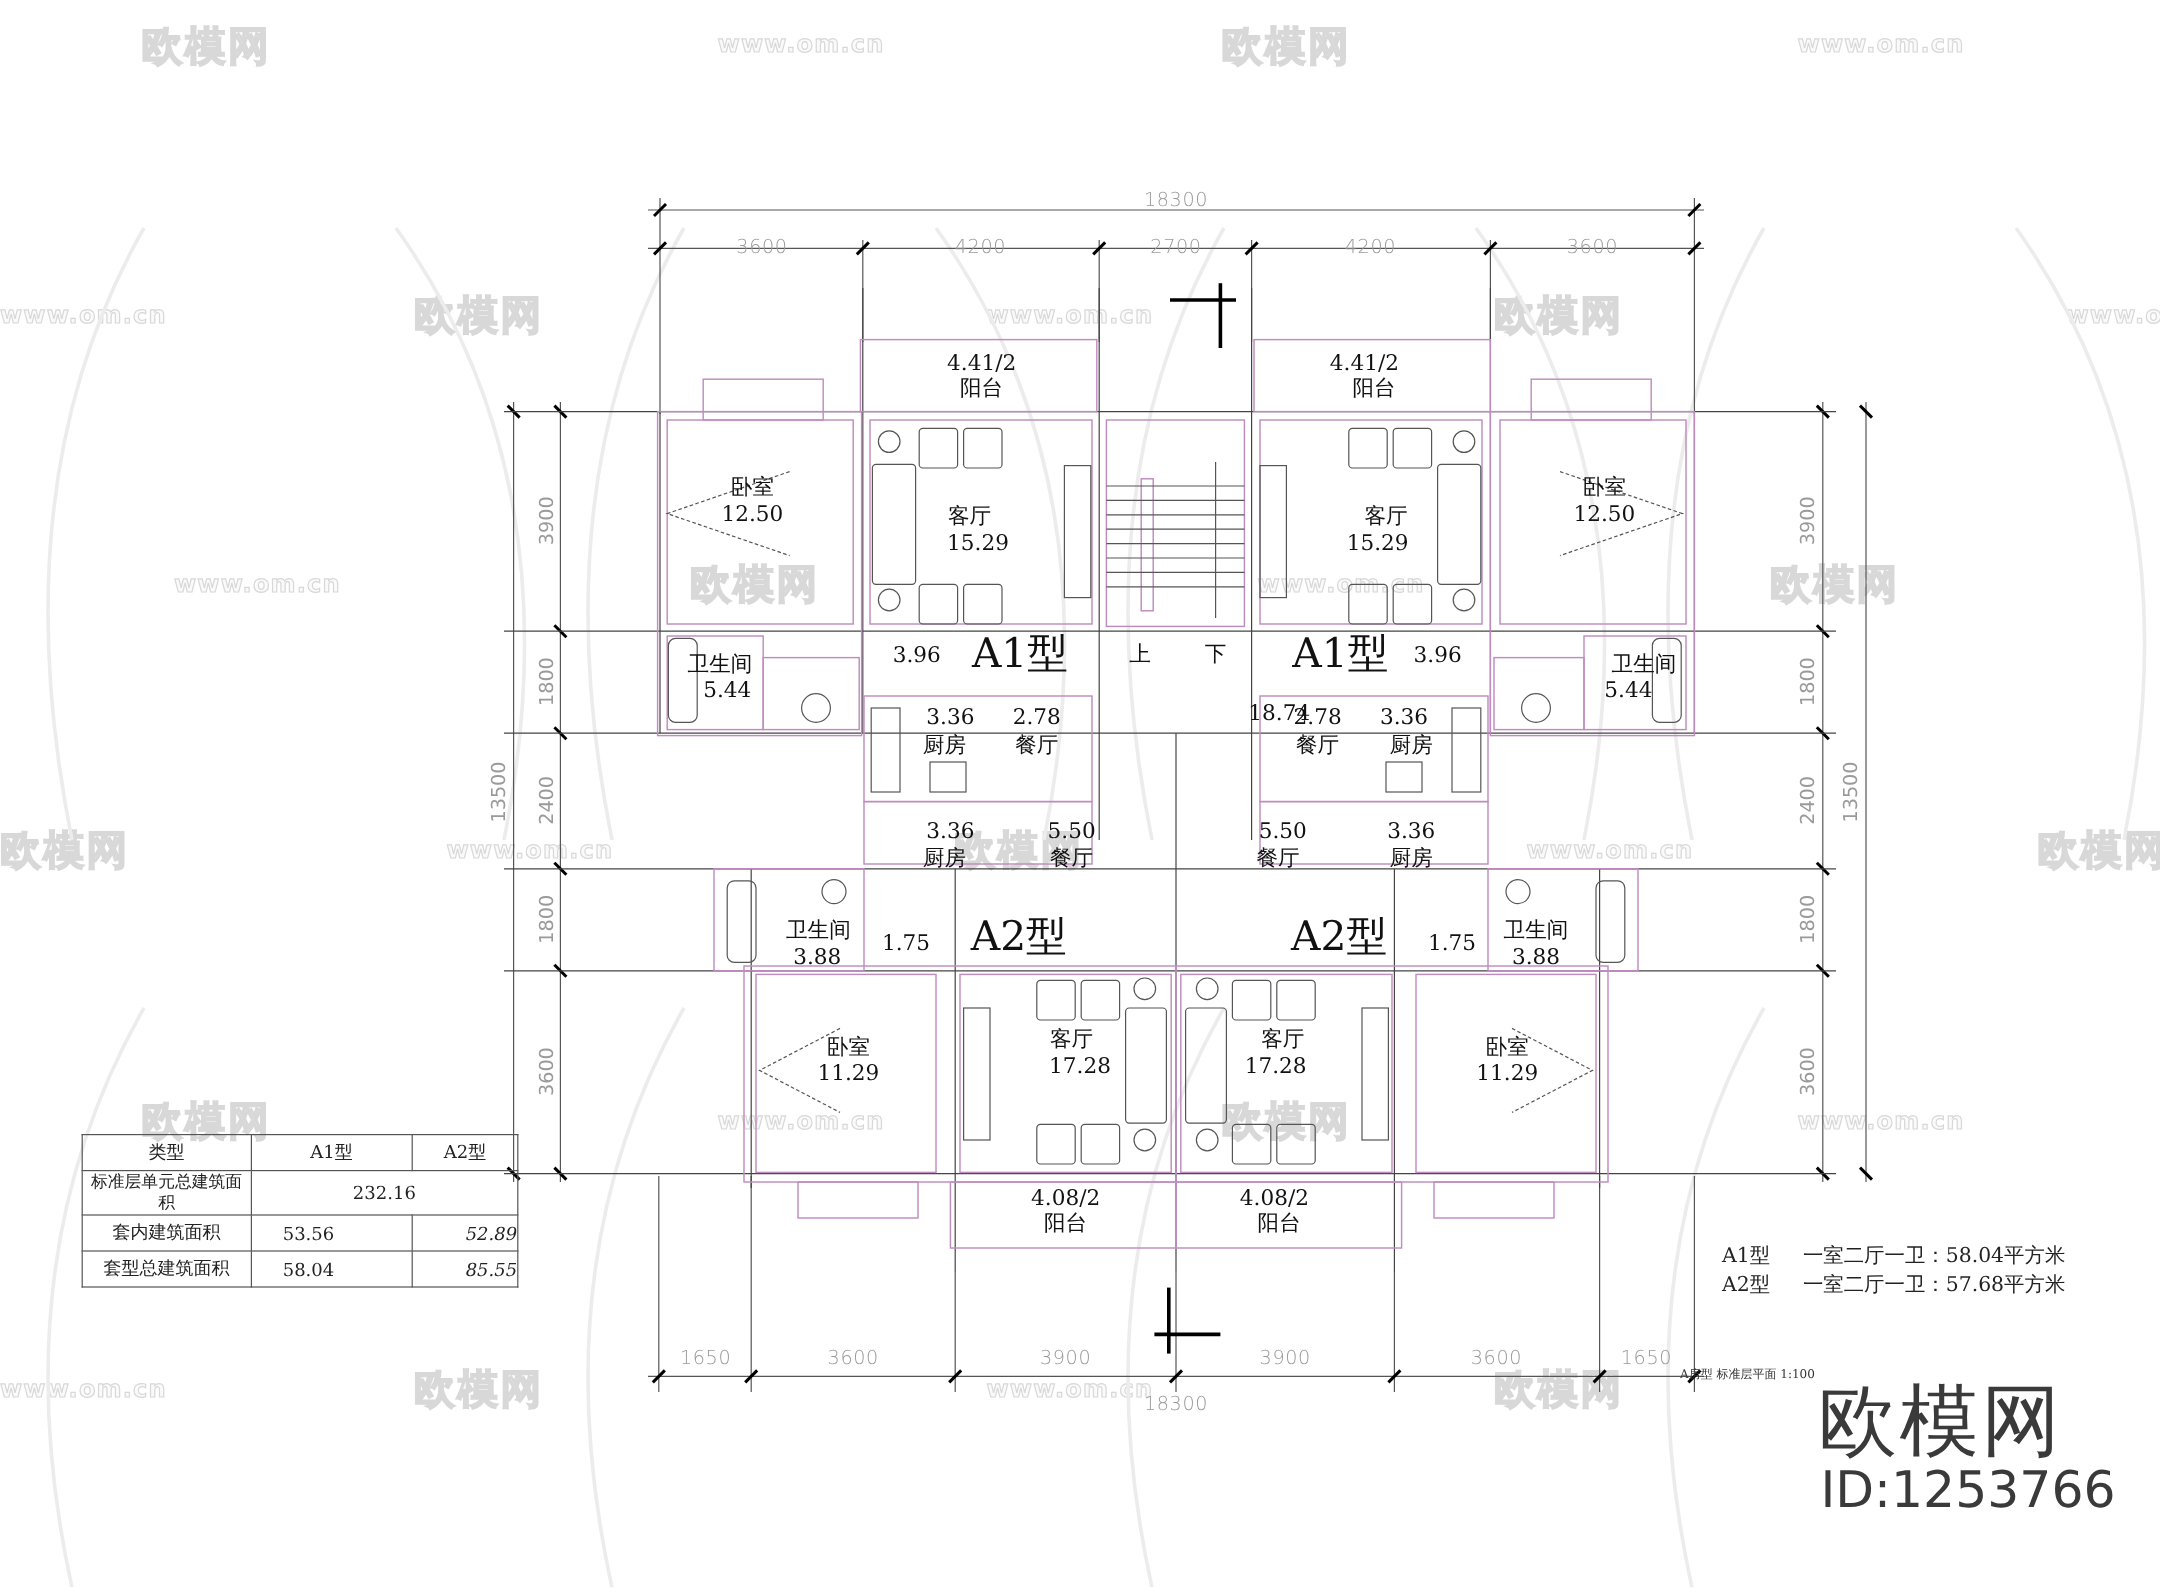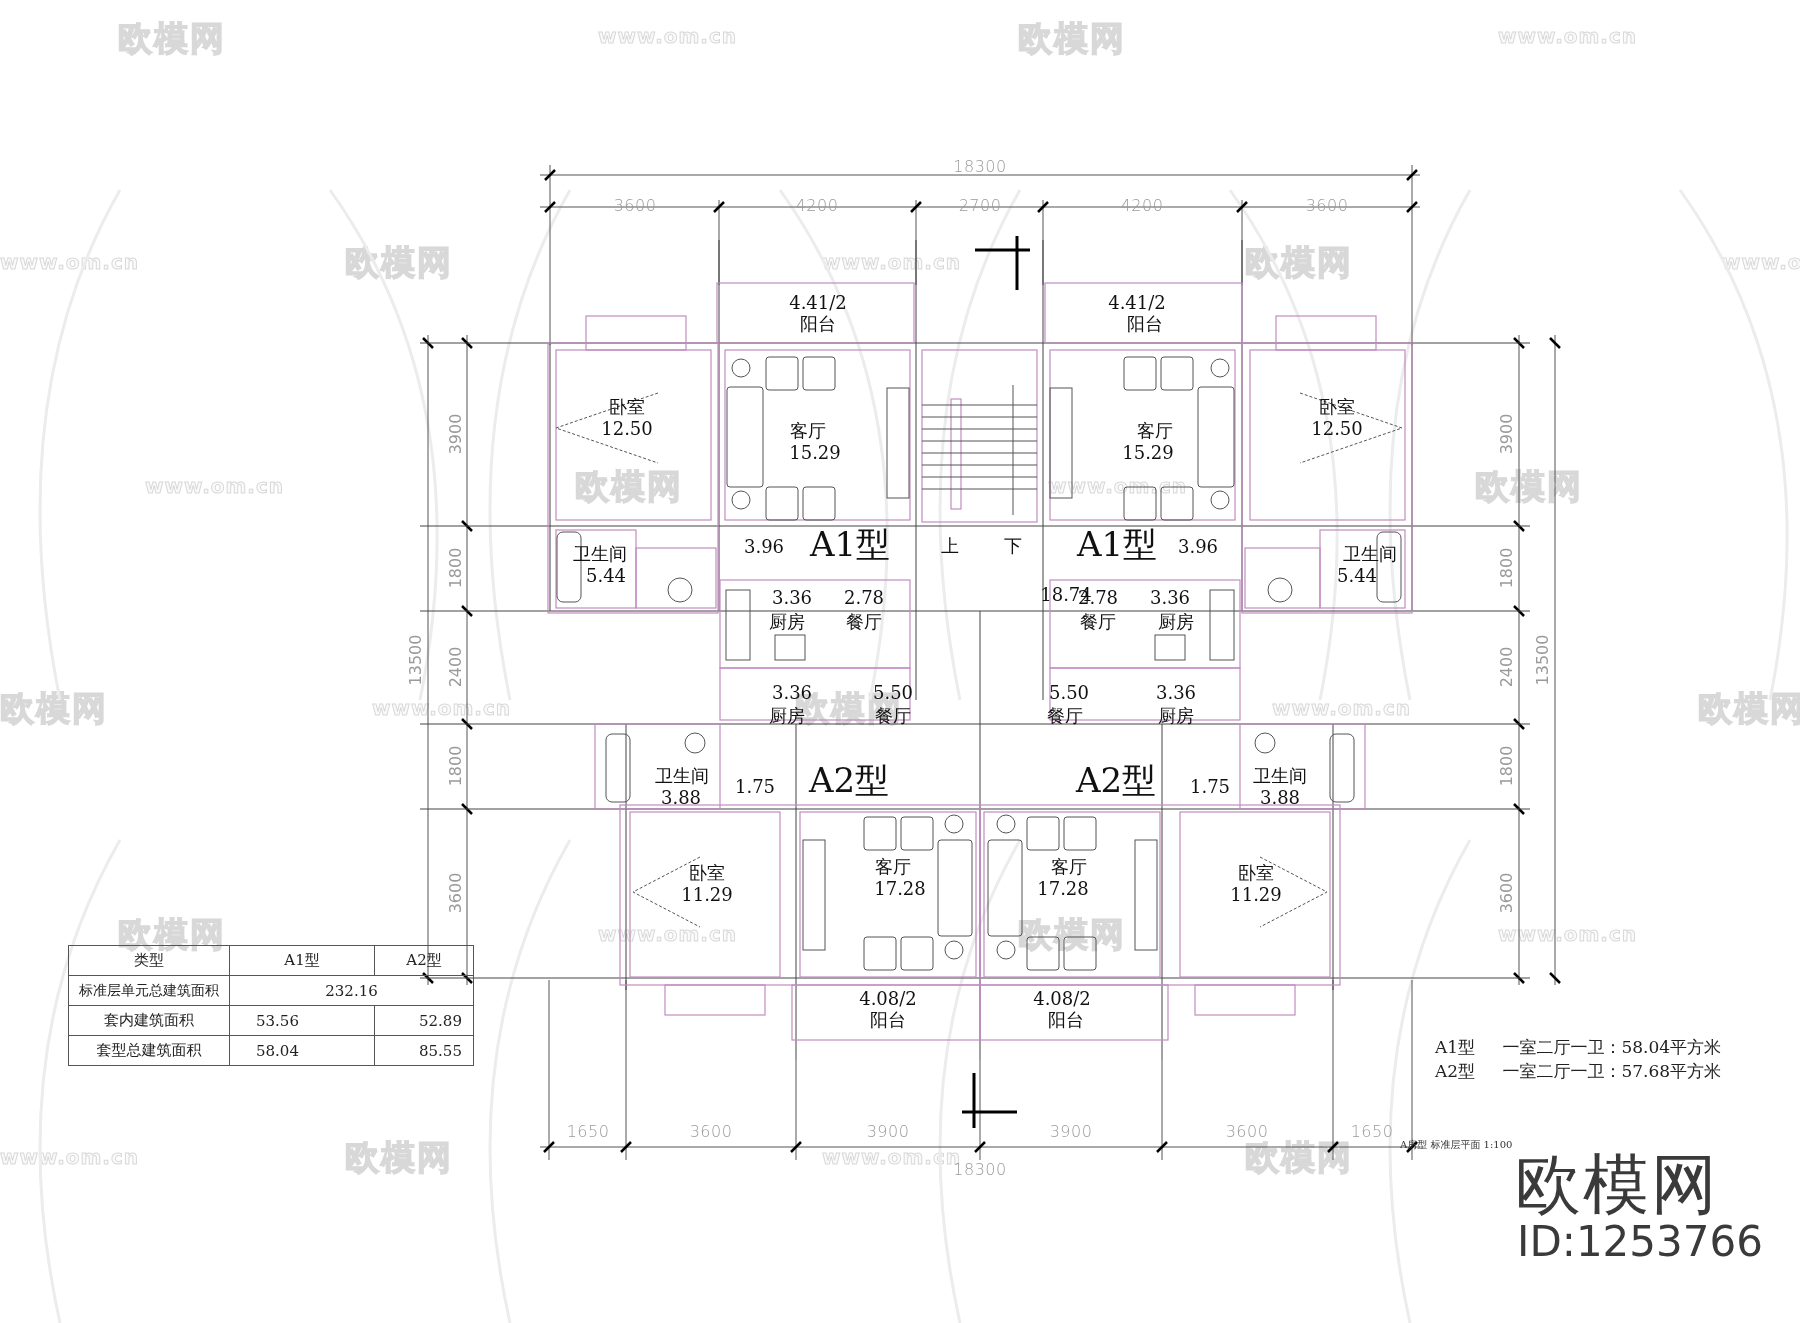--- a/index.html
+++ b/index.html
@@ -5,25 +5,25 @@
   html,body{margin:0;padding:0;background:#ffffff;}
   body{width:1800px;height:1323px;position:relative;overflow:hidden;font-family:"DejaVu Serif","Liberation Serif",serif;color:#111;}
   svg.plan{position:absolute;left:0;top:0;}
   .lbl{position:absolute;font-family:"DejaVu Serif","Liberation Serif",serif;font-size:18px;color:#111;text-align:left;line-height:21px;white-space:nowrap;transform:translateX(-50%);}
   .dim{position:absolute;font-family:"DejaVu Sans","Liberation Sans",sans-serif;font-size:16px;color:#9a9a9a;white-space:nowrap;transform:translateX(-50%);font-weight:300;letter-spacing:0.5px;}
   .dimv{position:absolute;font-family:"DejaVu Sans","Liberation Sans",sans-serif;font-size:16px;color:#9a9a9a;white-space:nowrap;transform:translate(-50%,-50%) rotate(-90deg);}
   .type-tag{position:absolute;font-family:"DejaVu Serif","Liberation Serif",serif;font-size:34px;color:#111;white-space:nowrap;transform:translateX(-50%);}
   .wm{position:absolute;font-family:"DejaVu Sans","Liberation Sans",sans-serif;color:#e6e6e6;font-weight:bold;white-space:nowrap;}
   .wm-logo{font-size:34px;letter-spacing:2px;-webkit-text-stroke:1.5px #d8d8d8;color:#fafafa;}
   .wm-url{font-size:20px;-webkit-text-stroke:1px #d8d8d8;color:#fafafa;letter-spacing:1px;}
-  table.area{position:absolute;left:68px;top:945px;width:406px;border-collapse:collapse;font-family:"DejaVu Serif","Liberation Serif",serif;font-size:15px;color:#222;}
+  table.area{position:absolute;left:68px;top:945px;width:364px;border-collapse:collapse;font-family:"DejaVu Serif","Liberation Serif",serif;font-size:15px;color:#222;}
   table.area td{border:1px solid #555;height:29px;padding:0;text-align:center;}
   table.area td.c0{width:160px;}
   table.area td.c1{width:118px;text-align:left;padding-left:26px;}
-  table.area td.c2{text-align:left;padding-left:44px;}
+  table.area td.c2{text-align:left;padding-left:44px;font-style:italic;}
   .legend{position:absolute;left:1435px;top:1035px;font-family:"DejaVu Serif","Liberation Serif",serif;font-size:17px;color:#222;line-height:24px;}
   .legend .row span{display:inline-block;}
   .legend .t{width:62px;}
   .caption{position:absolute;left:1400px;top:1138px;font-family:"DejaVu Serif","Liberation Serif",serif;font-size:10px;color:#333;}
   .brand{position:absolute;left:1515px;top:1140px;font-family:"DejaVu Sans","Liberation Sans",sans-serif;font-size:66px;color:#3a3a3a;font-weight:300;letter-spacing:2px;}
   .brand-id{position:absolute;left:1517px;top:1217px;font-family:"DejaVu Sans","Liberation Sans",sans-serif;font-size:42px;color:#3a3a3a;}
 </style>
 </head>
 <body>
 

